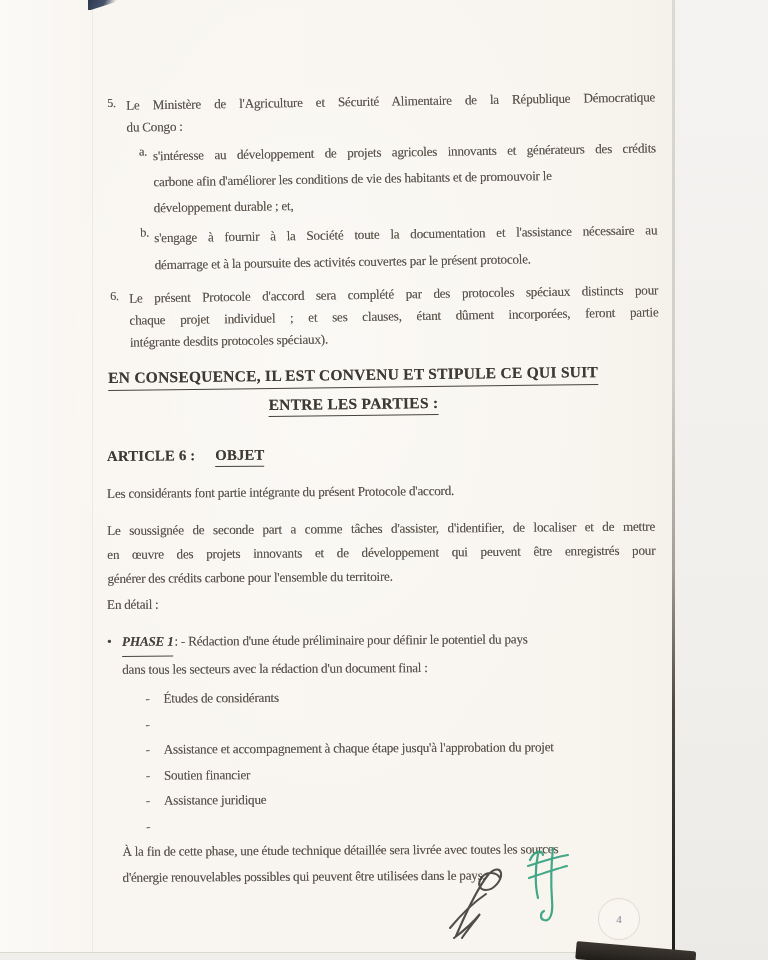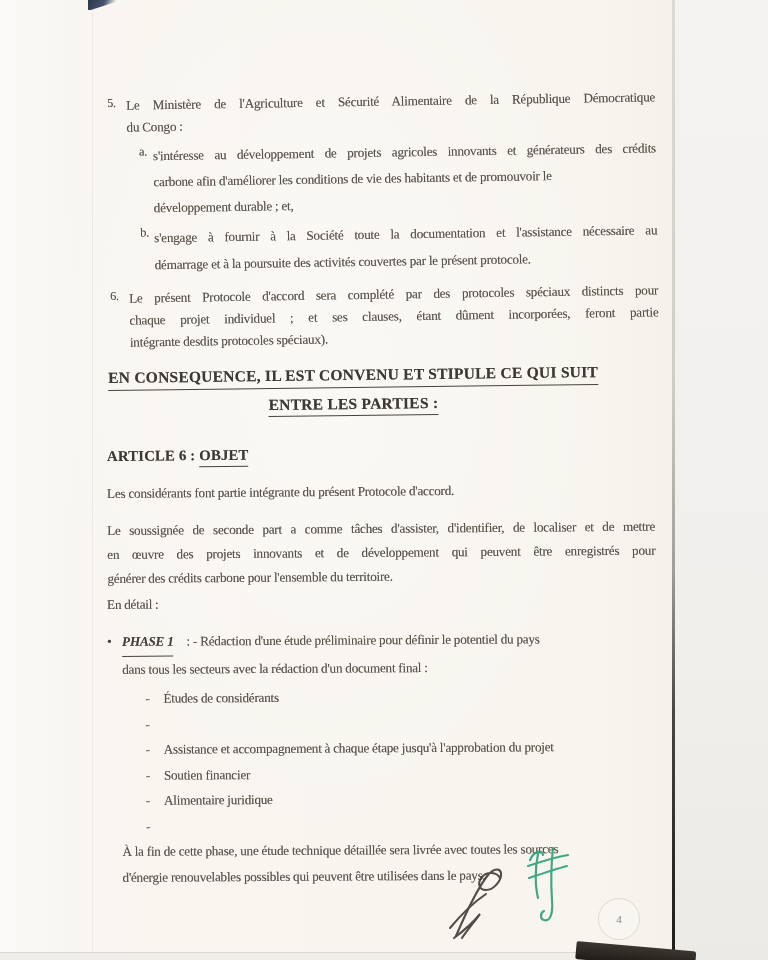--- a/index.html
+++ b/index.html
@@ -58,26 +58,26 @@
   .lh24 .ln{line-height:24px;}
   .lh25 .ln{line-height:25.5px;}
   
   .heading{left:107px;width:492px;text-align:center;color:#3d3933;
     font-weight:bold;font-size:15.5px;letter-spacing:.25px;
     text-shadow:0 0 .5px rgba(61,57,51,.6);}
   .heading .u{display:inline-block;border-bottom:1.6px solid #47423b;padding-bottom:2.5px;}
   .heading .second{margin-top:7px;}
   .article{color:#3d3933;font-weight:bold;font-size:14.8px;letter-spacing:.15px;
     text-shadow:0 0 .5px rgba(61,57,51,.55);}
-  .article .u{display:inline-block;border-bottom:1.5px solid #47423b;padding-bottom:1.5px;}
+  .article .u{display:inline-block;border-bottom:1.5px solid #47423b;padding-bottom:1.5px;margin-left:16px;}
   
   .phase-line1{display:flex;white-space:nowrap;line-height:26px;}
   .bullet{width:15px;flex:0 0 15px;font-size:14px;color:#4a453e;}
   .phase-label{font-weight:bold;font-style:italic;
-    border-bottom:1.5px solid #4a453e;color:#46413a;padding-bottom:1px;margin-right:13px;text-align:right;}
+    border-bottom:1.5px solid #4a453e;color:#46413a;padding-bottom:1px;margin-right:1px;text-align:right;}
   .phase-line2{line-height:26px;padding-left:15px;white-space:nowrap;}
   .dash-list{padding-left:38px;}
   .dash-row{display:flex;line-height:25.5px;white-space:nowrap;}
   .dash{width:18px;flex:0 0 18px;color:#6b6559;}
   .closing{padding-left:14px;}
   
   .pagenum-badge{
     position:absolute;left:598px;top:898px;width:40px;height:40px;border-radius:50%;
     border:1px solid rgba(205,196,180,.55);
     display:flex;align-items:center;justify-content:center;
@@ -171,21 +171,21 @@
     <div class="dash-row">
       <div class="dash">-</div>
       <div>Assistance et accompagnement à chaque étape jusqu'à l'approbation du projet</div>
     </div>
     <div class="dash-row">
       <div class="dash">-</div>
       <div>Soutien financier</div>
     </div>
     <div class="dash-row">
       <div class="dash">-</div>
-      <div>Alimentaire juridique</div>
+      <div>Assistance juridique</div>
     </div>
     <div class="dash-row">
       <div class="dash">-</div>
     </div>
   </div>
   <div class="closing lh25">
     <div class="ln">À la fin de cette phase, une étude technique détaillée sera livrée avec toutes les sources</div>
     <div class="ln">d'énergie renouvelables possibles qui peuvent être utilisées dans le pays.</div>
   </div>
 </div>

